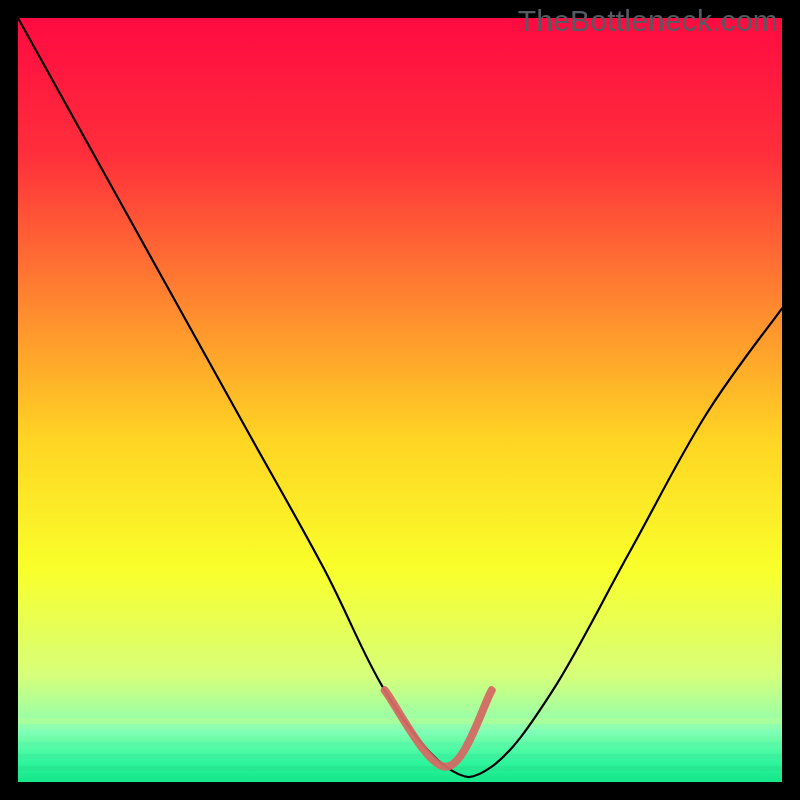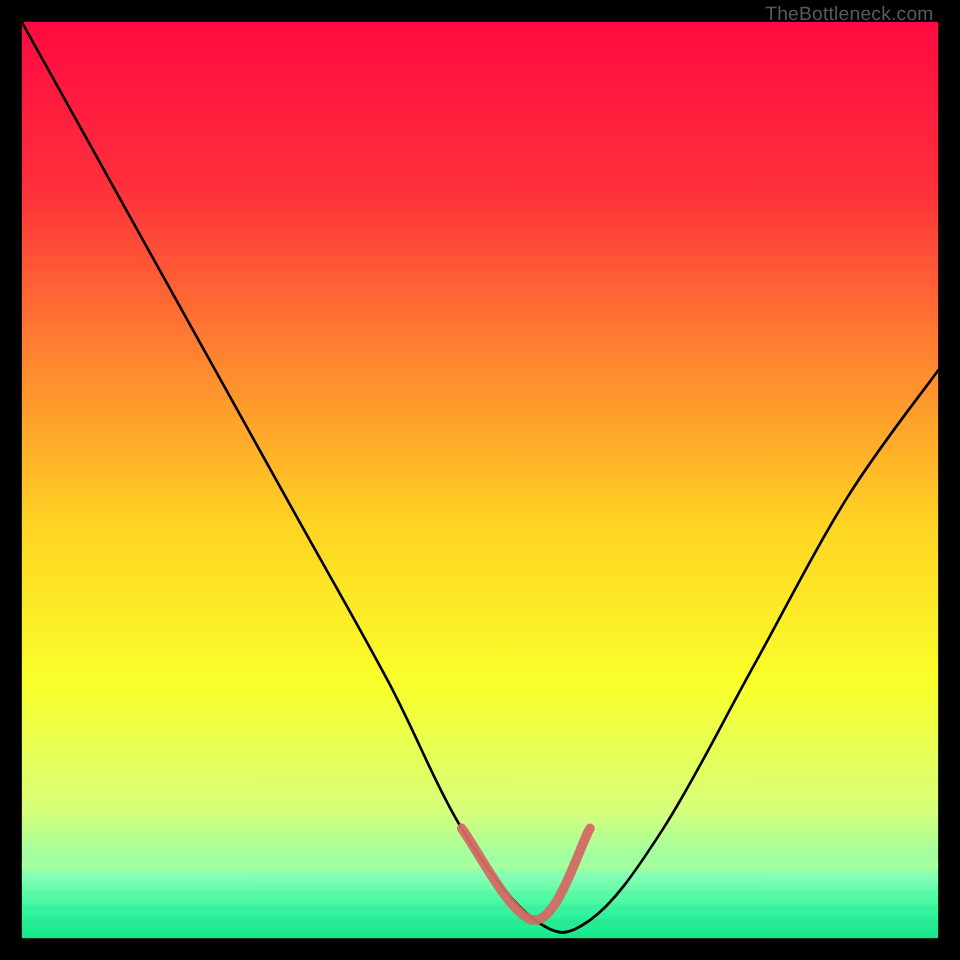--- a/index.html
+++ b/index.html
@@ -24,21 +24,21 @@
     left: 0;
     top: 0;
     width: 764px;
     height: 764px;
   }
   .watermark {
     position: absolute;
     top: 4px;
     right: 22px;
     color: #555b61;
-    font-size: 16px;
+    font-size: 30px;
     font-weight: 500;
     letter-spacing: 0.2px;
   }
   svg.curve {
     position: absolute;
     left: 0;
     top: 0;
     width: 764px;
     height: 764px;
     pointer-events: none;

